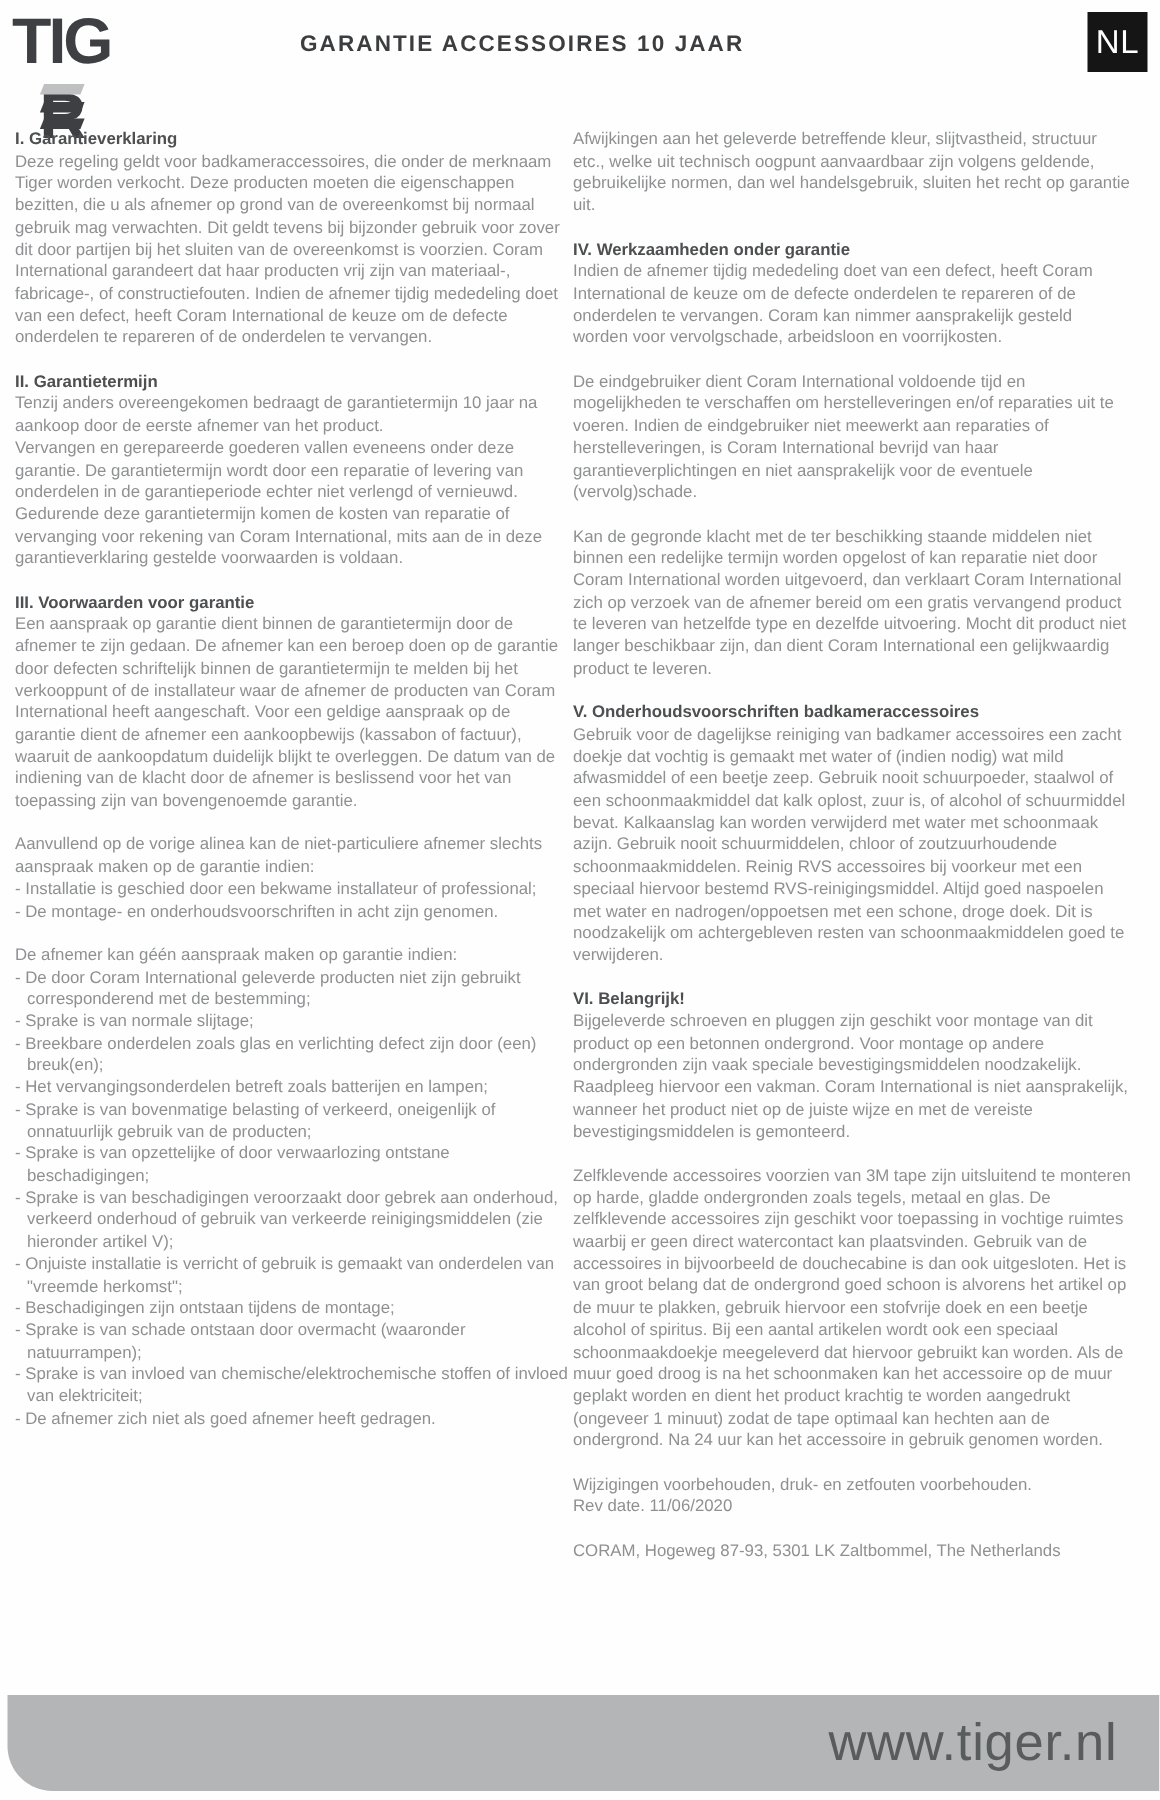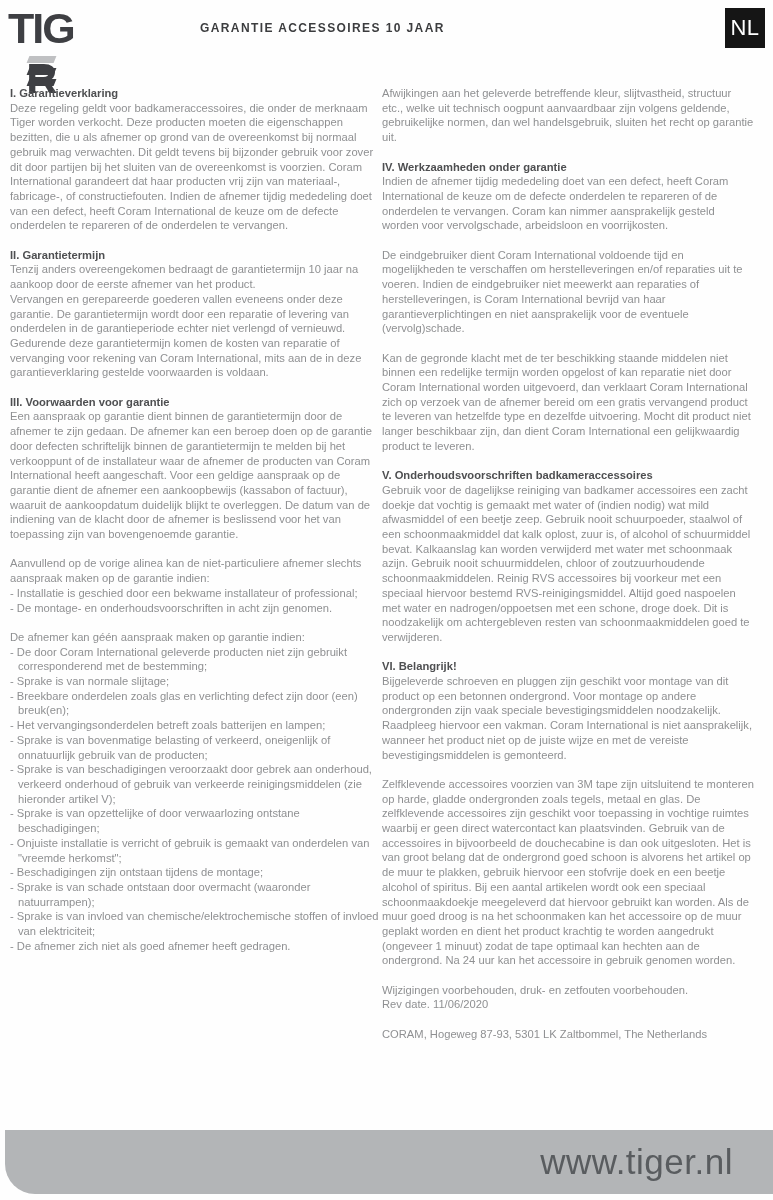--- a/index.html
+++ b/index.html
@@ -8,38 +8,38 @@
 
   
   .header { position: absolute; top: 0; left: 0; right: 0; height: 60px; }
   .logo { position: absolute; left: 8px; top: 6px; display: flex; align-items: center; height: 44px; flex-direction: column; }
   .logo-txt { font-size: 43px; font-weight: 700; letter-spacing: -2px; color: #3e3f43; line-height: 44px; }
   .logo-e { display: inline-block; position: relative; width: 27px; height: 30px; margin: 6px 3px 0 4px; }
   .logo-e .bar { position: absolute; left: 0; width: 27px; height: 7px; transform: skewX(-22deg); background: #3e3f43; }
   .logo-e .bar.b1 { top: 0; background: #bfc0c2; }
   .logo-e .bar.b2 { top: 11.5px; }
   .logo-e .bar.b3 { top: 23px; }
-  .doc-title { position: absolute; left: 200px; top: 21px; font-size: 12px; font-weight: 700;
+  .doc-title { position: absolute; left: 200px; top: 21px; font-size: 15px; font-weight: 700;
                letter-spacing: 1.4px; color: #3c3d3f; }
   .lang-badge { position: absolute; right: 8px; top: 8px; width: 40px; height: 40px; background: #151515;
                 color: #ffffff; font-size: 22px; font-weight: 400; display: flex; align-items: center;
                 justify-content: center; letter-spacing: 0.5px; }
 
   
   .columns { position: absolute; top: 86px; left: 10px; width: 755px; display: flex; }
   .col { width: 372px; font-size: 11.2px; line-height: 14.7px; color: #8f9092; }
   .blk-heading { font-weight: 700; color: #4e4f51; }
   .blk-p { }
   .blk-li { padding-left: 8px; text-indent: -8px; }
   .blk-gap { height: 14.7px; }
 
   
   .footer-bar { position: absolute; left: 5px; right: 0; top: 1130px; height: 64px; background: #b3b5b7;
                 border-radius: 0 0 0 30px; display: flex; align-items: center; justify-content: flex-end;
-                padding-right: 40px; }
+                padding-right: 28px; }
   .website { font-size: 35px; color: #595c5f; letter-spacing: 0.5px; }
 </style>
 </head>
 <body>
 
 <div class="header">
   <div class="logo">
     <span class="logo-txt">TIG</span>
     <span class="logo-e">
       <span class="bar b1"></span>
@@ -68,22 +68,22 @@
       <div class="blk-p">Aanvullend op de vorige alinea kan de niet-particuliere afnemer slechts aanspraak maken op de garantie indien:</div>
       <div class="blk-li">- Installatie is geschied door een bekwame installateur of professional;</div>
       <div class="blk-li">- De montage- en onderhoudsvoorschriften in acht zijn genomen.</div>
       <div class="blk-gap"></div>
       <div class="blk-p">De afnemer kan géén aanspraak maken op garantie indien:</div>
       <div class="blk-li">- De door Coram International geleverde producten niet zijn gebruikt corresponderend met de bestemming;</div>
       <div class="blk-li">- Sprake is van normale slijtage;</div>
       <div class="blk-li">- Breekbare onderdelen zoals glas en verlichting defect zijn door (een) breuk(en);</div>
       <div class="blk-li">- Het vervangingsonderdelen betreft zoals batterijen en lampen;</div>
       <div class="blk-li">- Sprake is van bovenmatige belasting of verkeerd, oneigenlijk of onnatuurlijk gebruik van de producten;</div>
+      <div class="blk-li">- Sprake is van opzettelijke of door verwaarlozing ontstane beschadigingen;</div>
       <div class="blk-li">- Sprake is van beschadigingen veroorzaakt door gebrek aan onderhoud, verkeerd onderhoud of gebruik van verkeerde reinigingsmiddelen (zie hieronder artikel V);</div>
-      <div class="blk-li">- Sprake is van opzettelijke of door verwaarlozing ontstane beschadigingen;</div>
       <div class="blk-li">- Onjuiste installatie is verricht of gebruik is gemaakt van onderdelen van "vreemde herkomst";</div>
       <div class="blk-li">- Beschadigingen zijn ontstaan tijdens de montage;</div>
       <div class="blk-li">- Sprake is van schade ontstaan door overmacht (waaronder natuurrampen);</div>
       <div class="blk-li">- Sprake is van invloed van chemische/elektrochemische stoffen of invloed van elektriciteit;</div>
       <div class="blk-li">- De afnemer zich niet als goed afnemer heeft gedragen.</div>
     </div>
   <div class="col" id="col-right">
       <div class="blk-p">Afwijkingen aan het geleverde betreffende kleur, slijtvastheid, structuur etc., welke uit technisch oogpunt aanvaardbaar zijn volgens geldende, gebruikelijke normen, dan wel handelsgebruik, sluiten het recht op garantie uit.</div>
       <div class="blk-gap"></div>
       <div class="blk-heading">IV. Werkzaamheden onder garantie</div>

